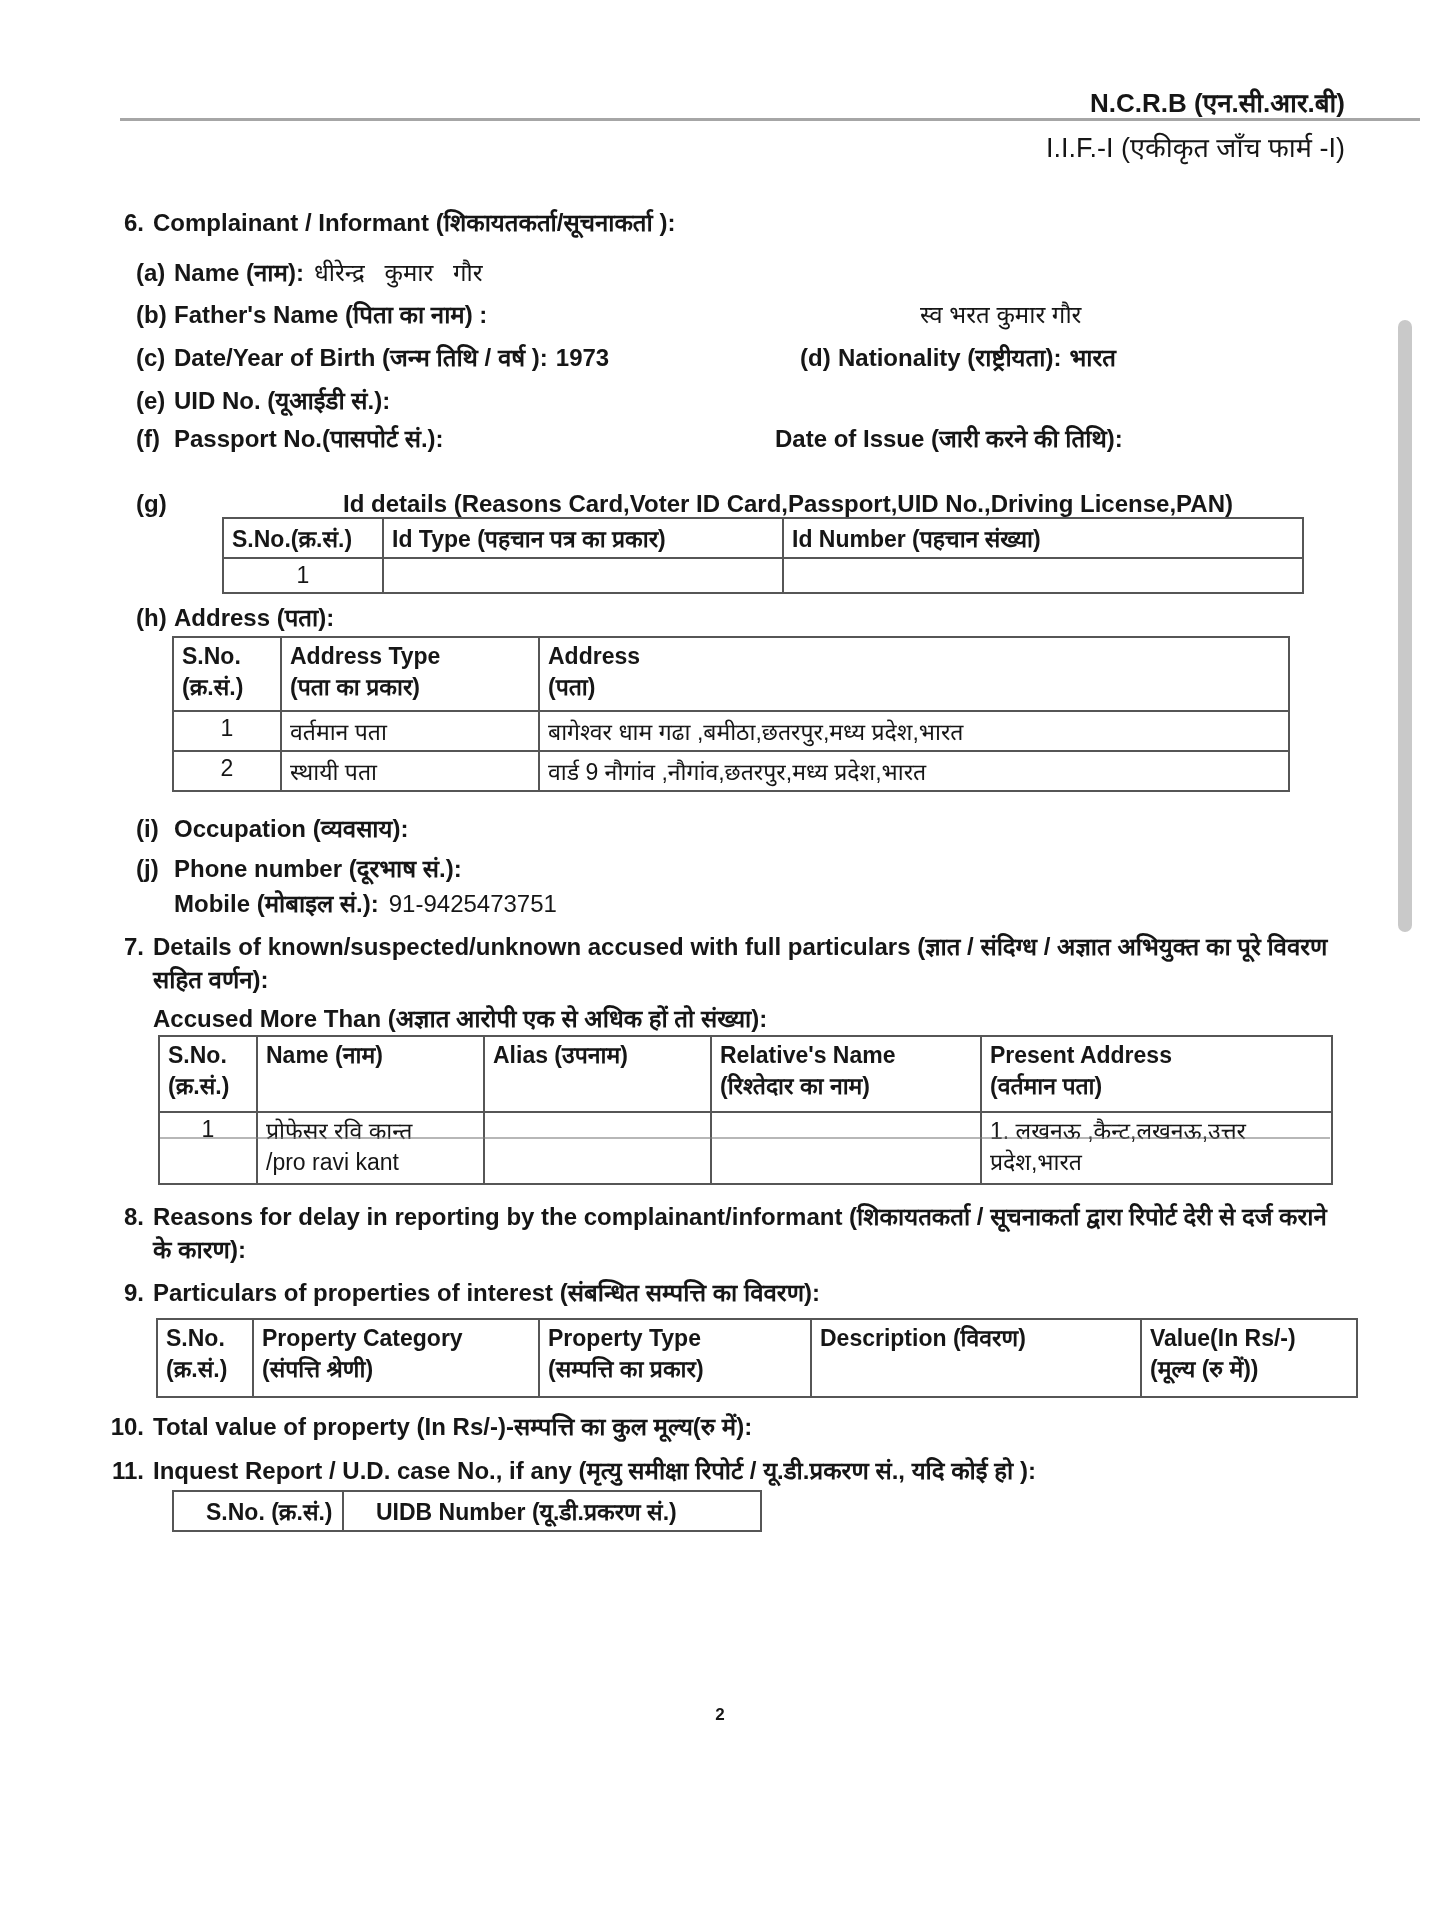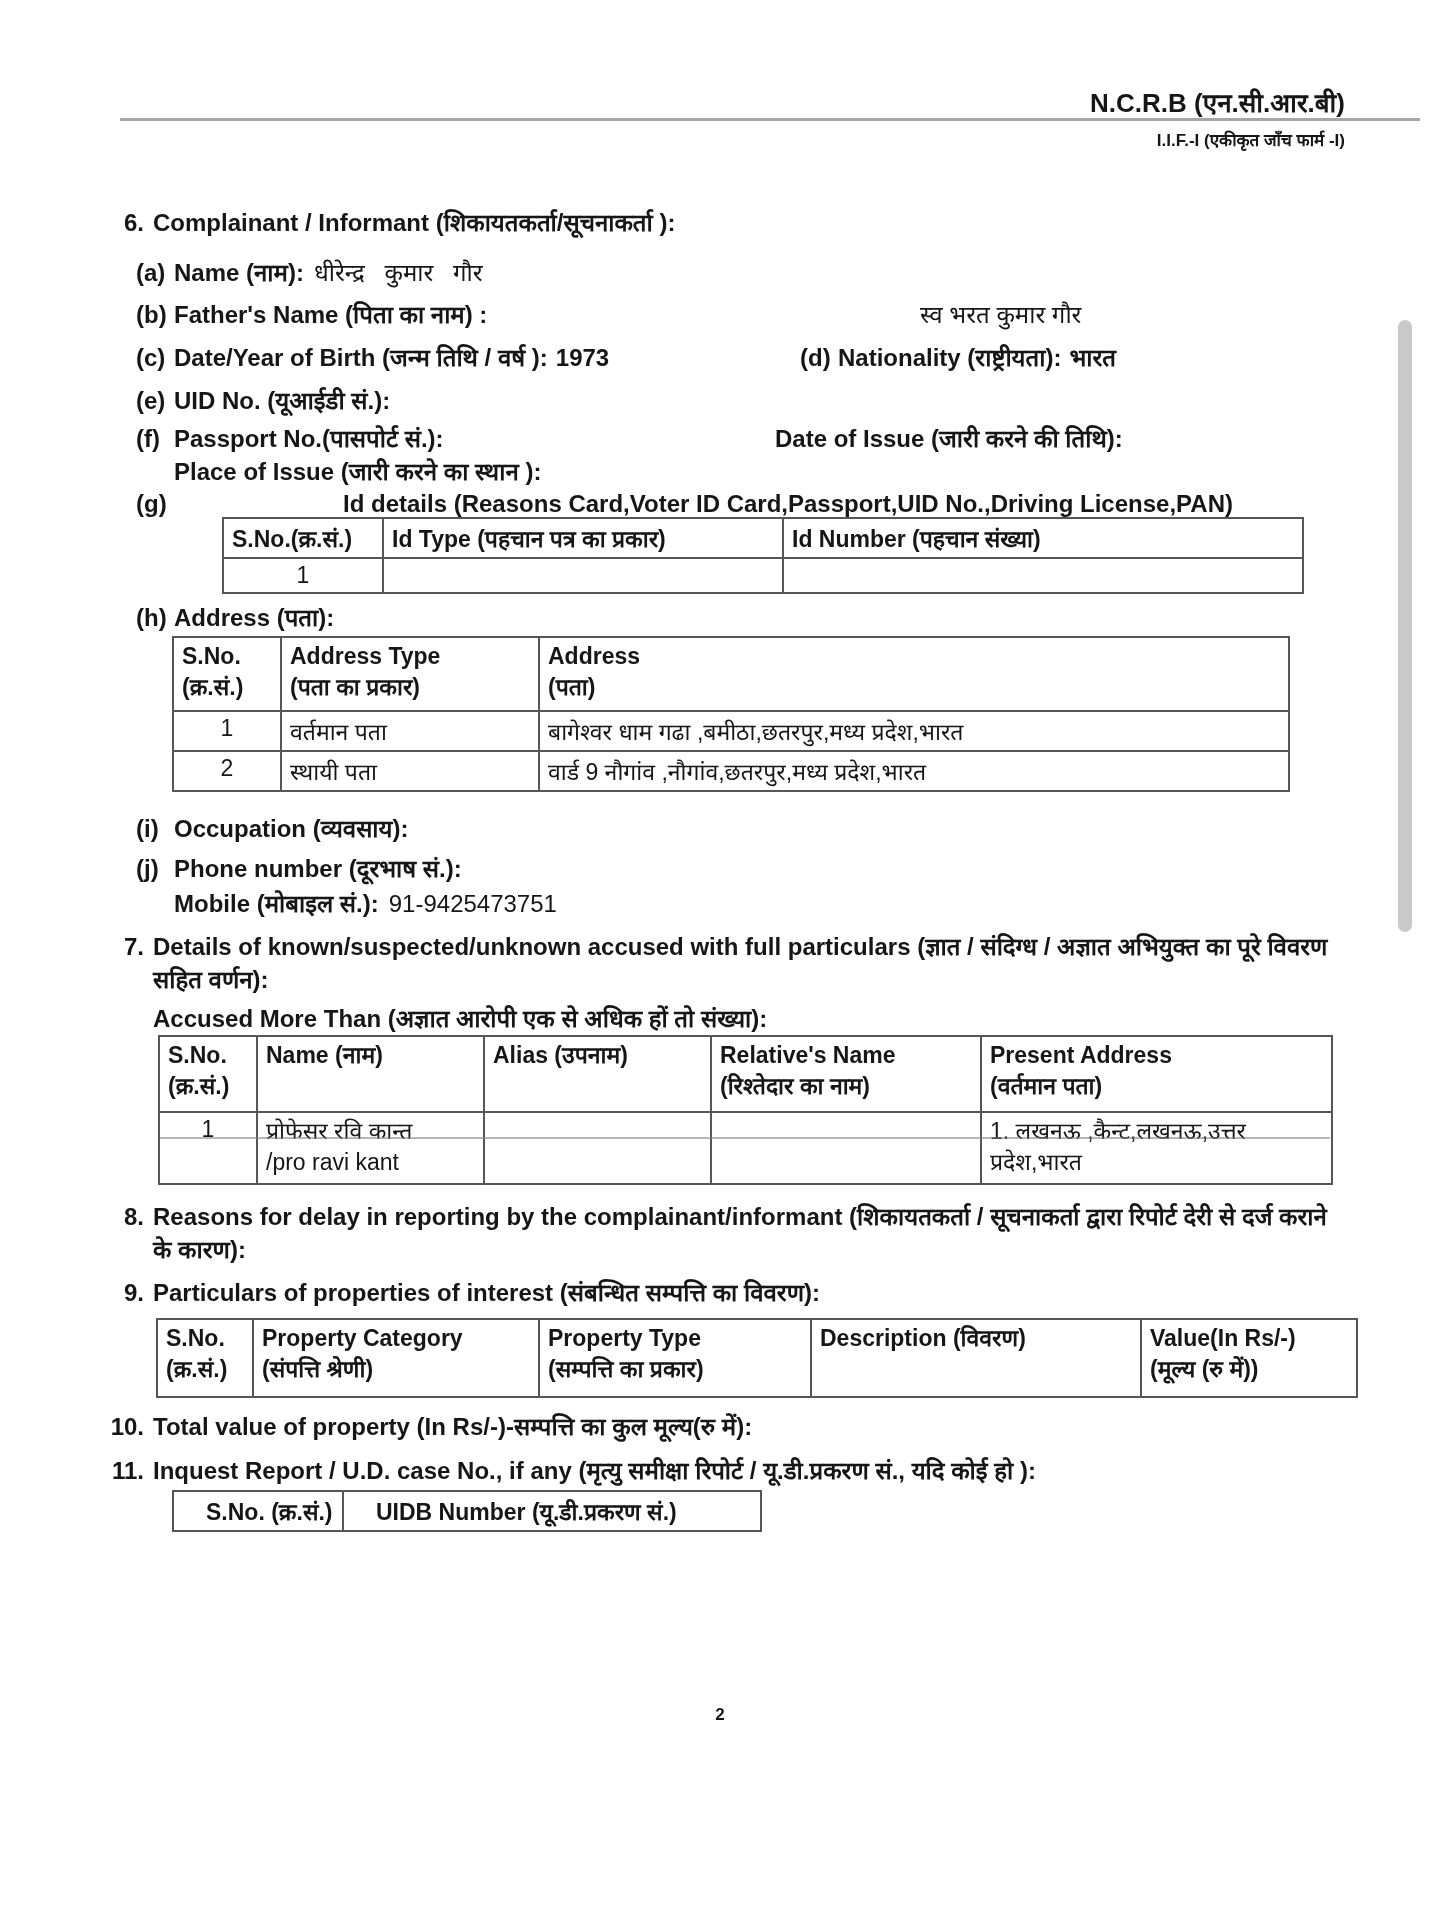--- a/index.html
+++ b/index.html
@@ -3,21 +3,21 @@
 <meta charset="utf-8">
 <style>
   * { margin:0; padding:0; box-sizing:border-box; }
   html,body { background:#ffffff; }
   .doc {
     position:relative; width:1440px; height:1919px; background:#ffffff;
     font-family:"Liberation Sans","DejaVu Sans",sans-serif; color:#161616;
     overflow:hidden;
   }
   .hdr1 { position:absolute; top:84px; right:95px; font-size:26px; font-weight:bold; white-space:nowrap; }
-  .hdr2 { position:absolute; top:128px; right:95px; font-size:17px; font-weight:bold; white-space:nowrap; }
+  .hdr2 { position:absolute; top:128px; right:95px; font-size:27px; font-weight:normal; white-space:nowrap; }
   .hdr-rule { position:absolute; top:118px; left:120px; width:1300px; height:3px; background:#a6a6a6; }
 
   .sec { position:absolute; left:100px; font-size:24px; font-weight:bold; }
   .sec .num { display:inline-block; width:44px; text-align:right; vertical-align:top; line-height:33px; }
   .sec .txt { display:inline-block; margin-left:9px; max-width:1190px; line-height:33px; }
 
   .row { position:absolute; left:136px; font-size:24px; white-space:nowrap; line-height:30px; }
   .row .let { display:inline-block; min-width:38px; font-weight:bold; }
   .row .lbl { font-weight:bold; }
   .row .val { font-weight:normal; margin-left:10px; }
@@ -83,23 +83,20 @@
 
   <div class="row" style="top:386px">
     <span class="let">(e)</span><span class="lbl">UID No. (यूआईडी सं.):</span>
   </div>
 
   <div class="row" style="top:424px">
     <span class="let">(f)</span><span class="lbl">Passport No.(पासपोर्ट सं.):</span>
     <span class="inner-abs lbl" style="left:639px">Date of Issue (जारी करने की तिथि):</span>
   </div>
 
-  <div class="row" style="top:457px">
-    <span class="let"></span><span class="lbl">Place of Issue (जारी करने का स्थान ):</span>
-  </div>
 
   <div class="row" style="top:489px">
     <span class="let">(g)</span>
     <span class="inner-abs lbl" style="left:207px">Id details (Reasons Card,Voter ID Card,Passport,UID No.,Driving License,PAN)</span>
   </div>
 
   <table id="idTable">
     <colgroup>
         <col style="width:160px">
         <col style="width:400px">

